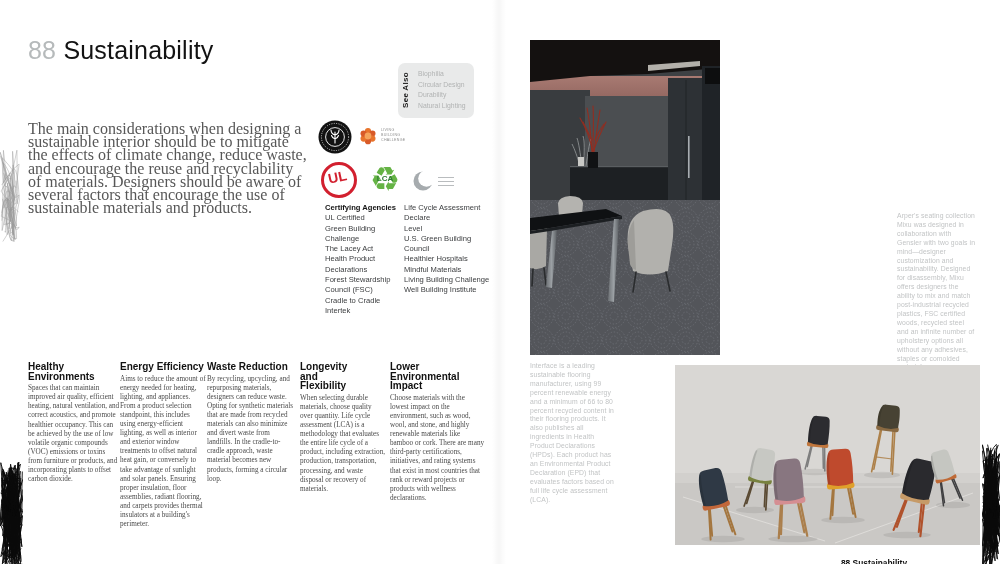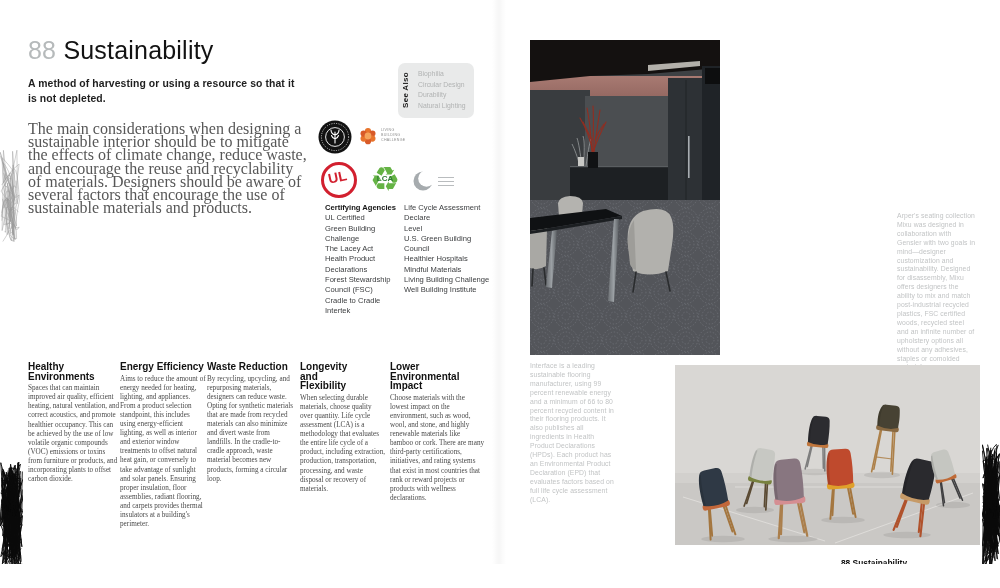--- a/index.html
+++ b/index.html
@@ -68,21 +68,20 @@
 </head>
 <body>
 
 <div class="spread">
 
   <div class="abs page-title">
     <span class="num">88</span>
     <span class="word">Sustainability</span>
   </div>
 
-  <div class="abs subtitle">A method of harvesting or using a resource so that it is not depleted.</div>
 
   <div class="abs intro">The main considerations when designing a sustainable interior should be to mitigate the effects of climate change, reduce waste, and encourage the reuse and recyclability of materials. Designers should be aware of several factors that encourage the use of sustainable materials and products.</div>
 
   <div class="abs see-also">
     <div class="vlabel">See Also</div>
     <div class="items">
       <div>Biophilia</div>
       <div>Circular Design</div>
       <div>Durability</div>
       <div>Natural Lighting</div>

